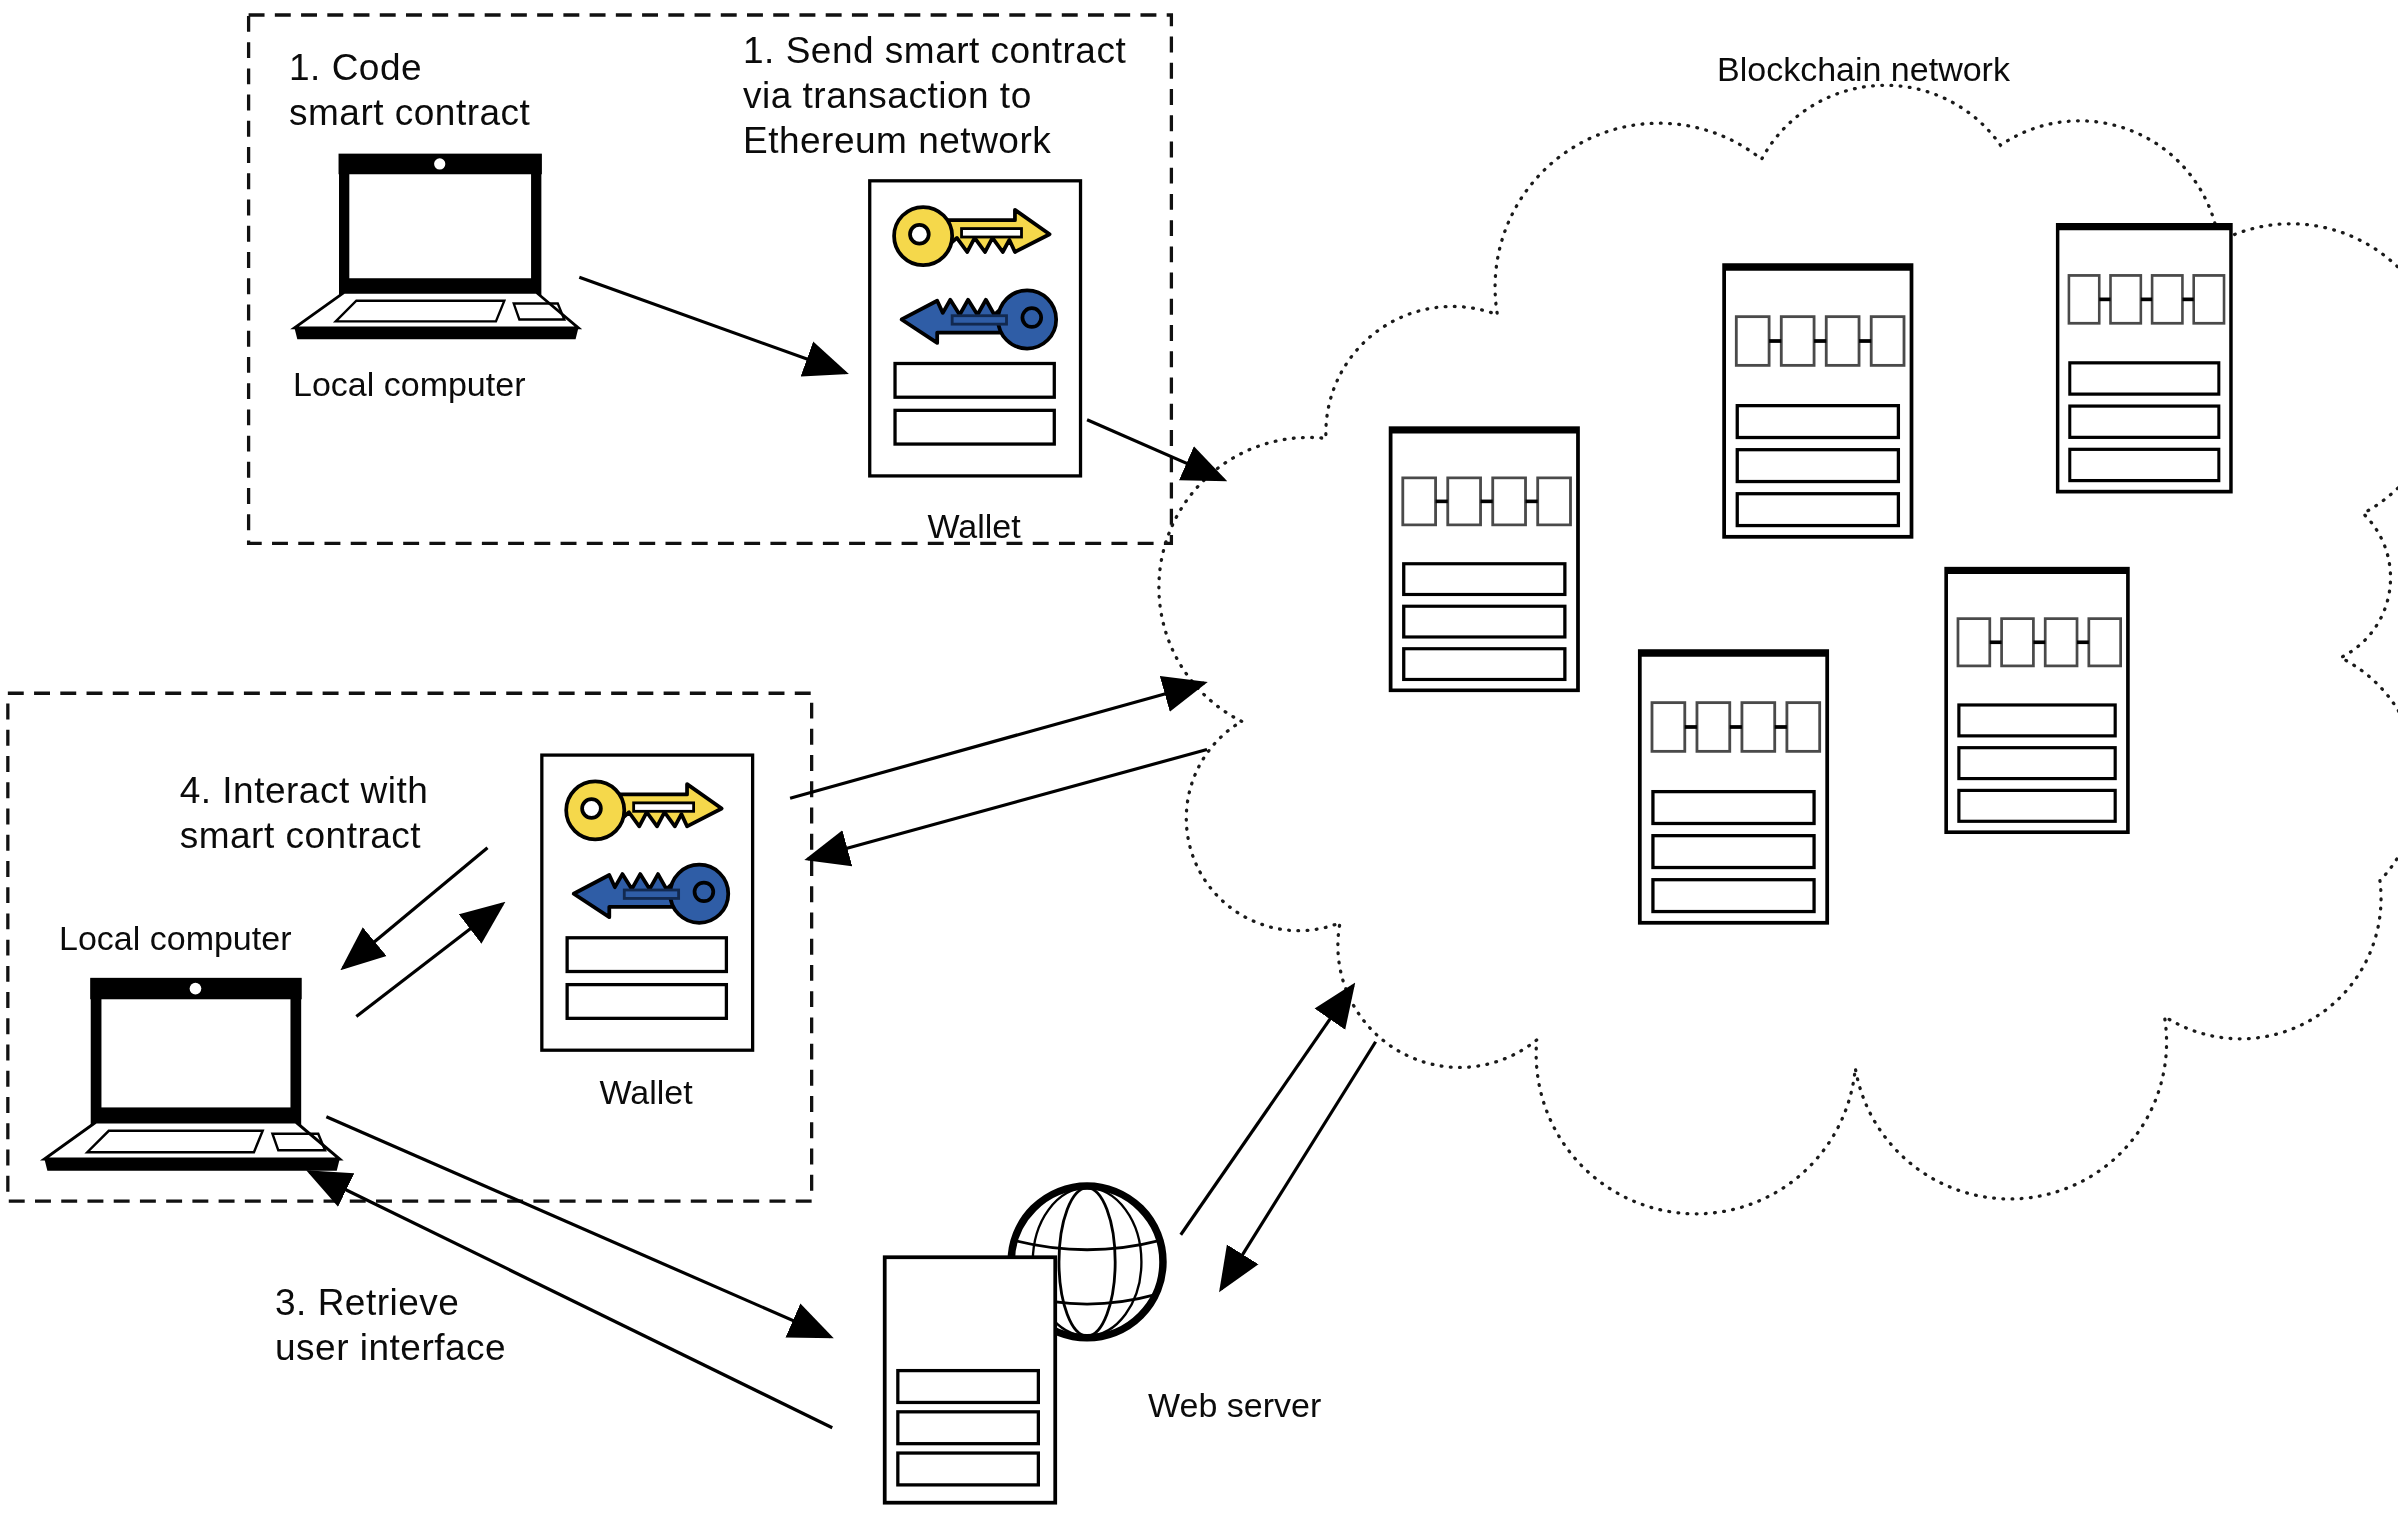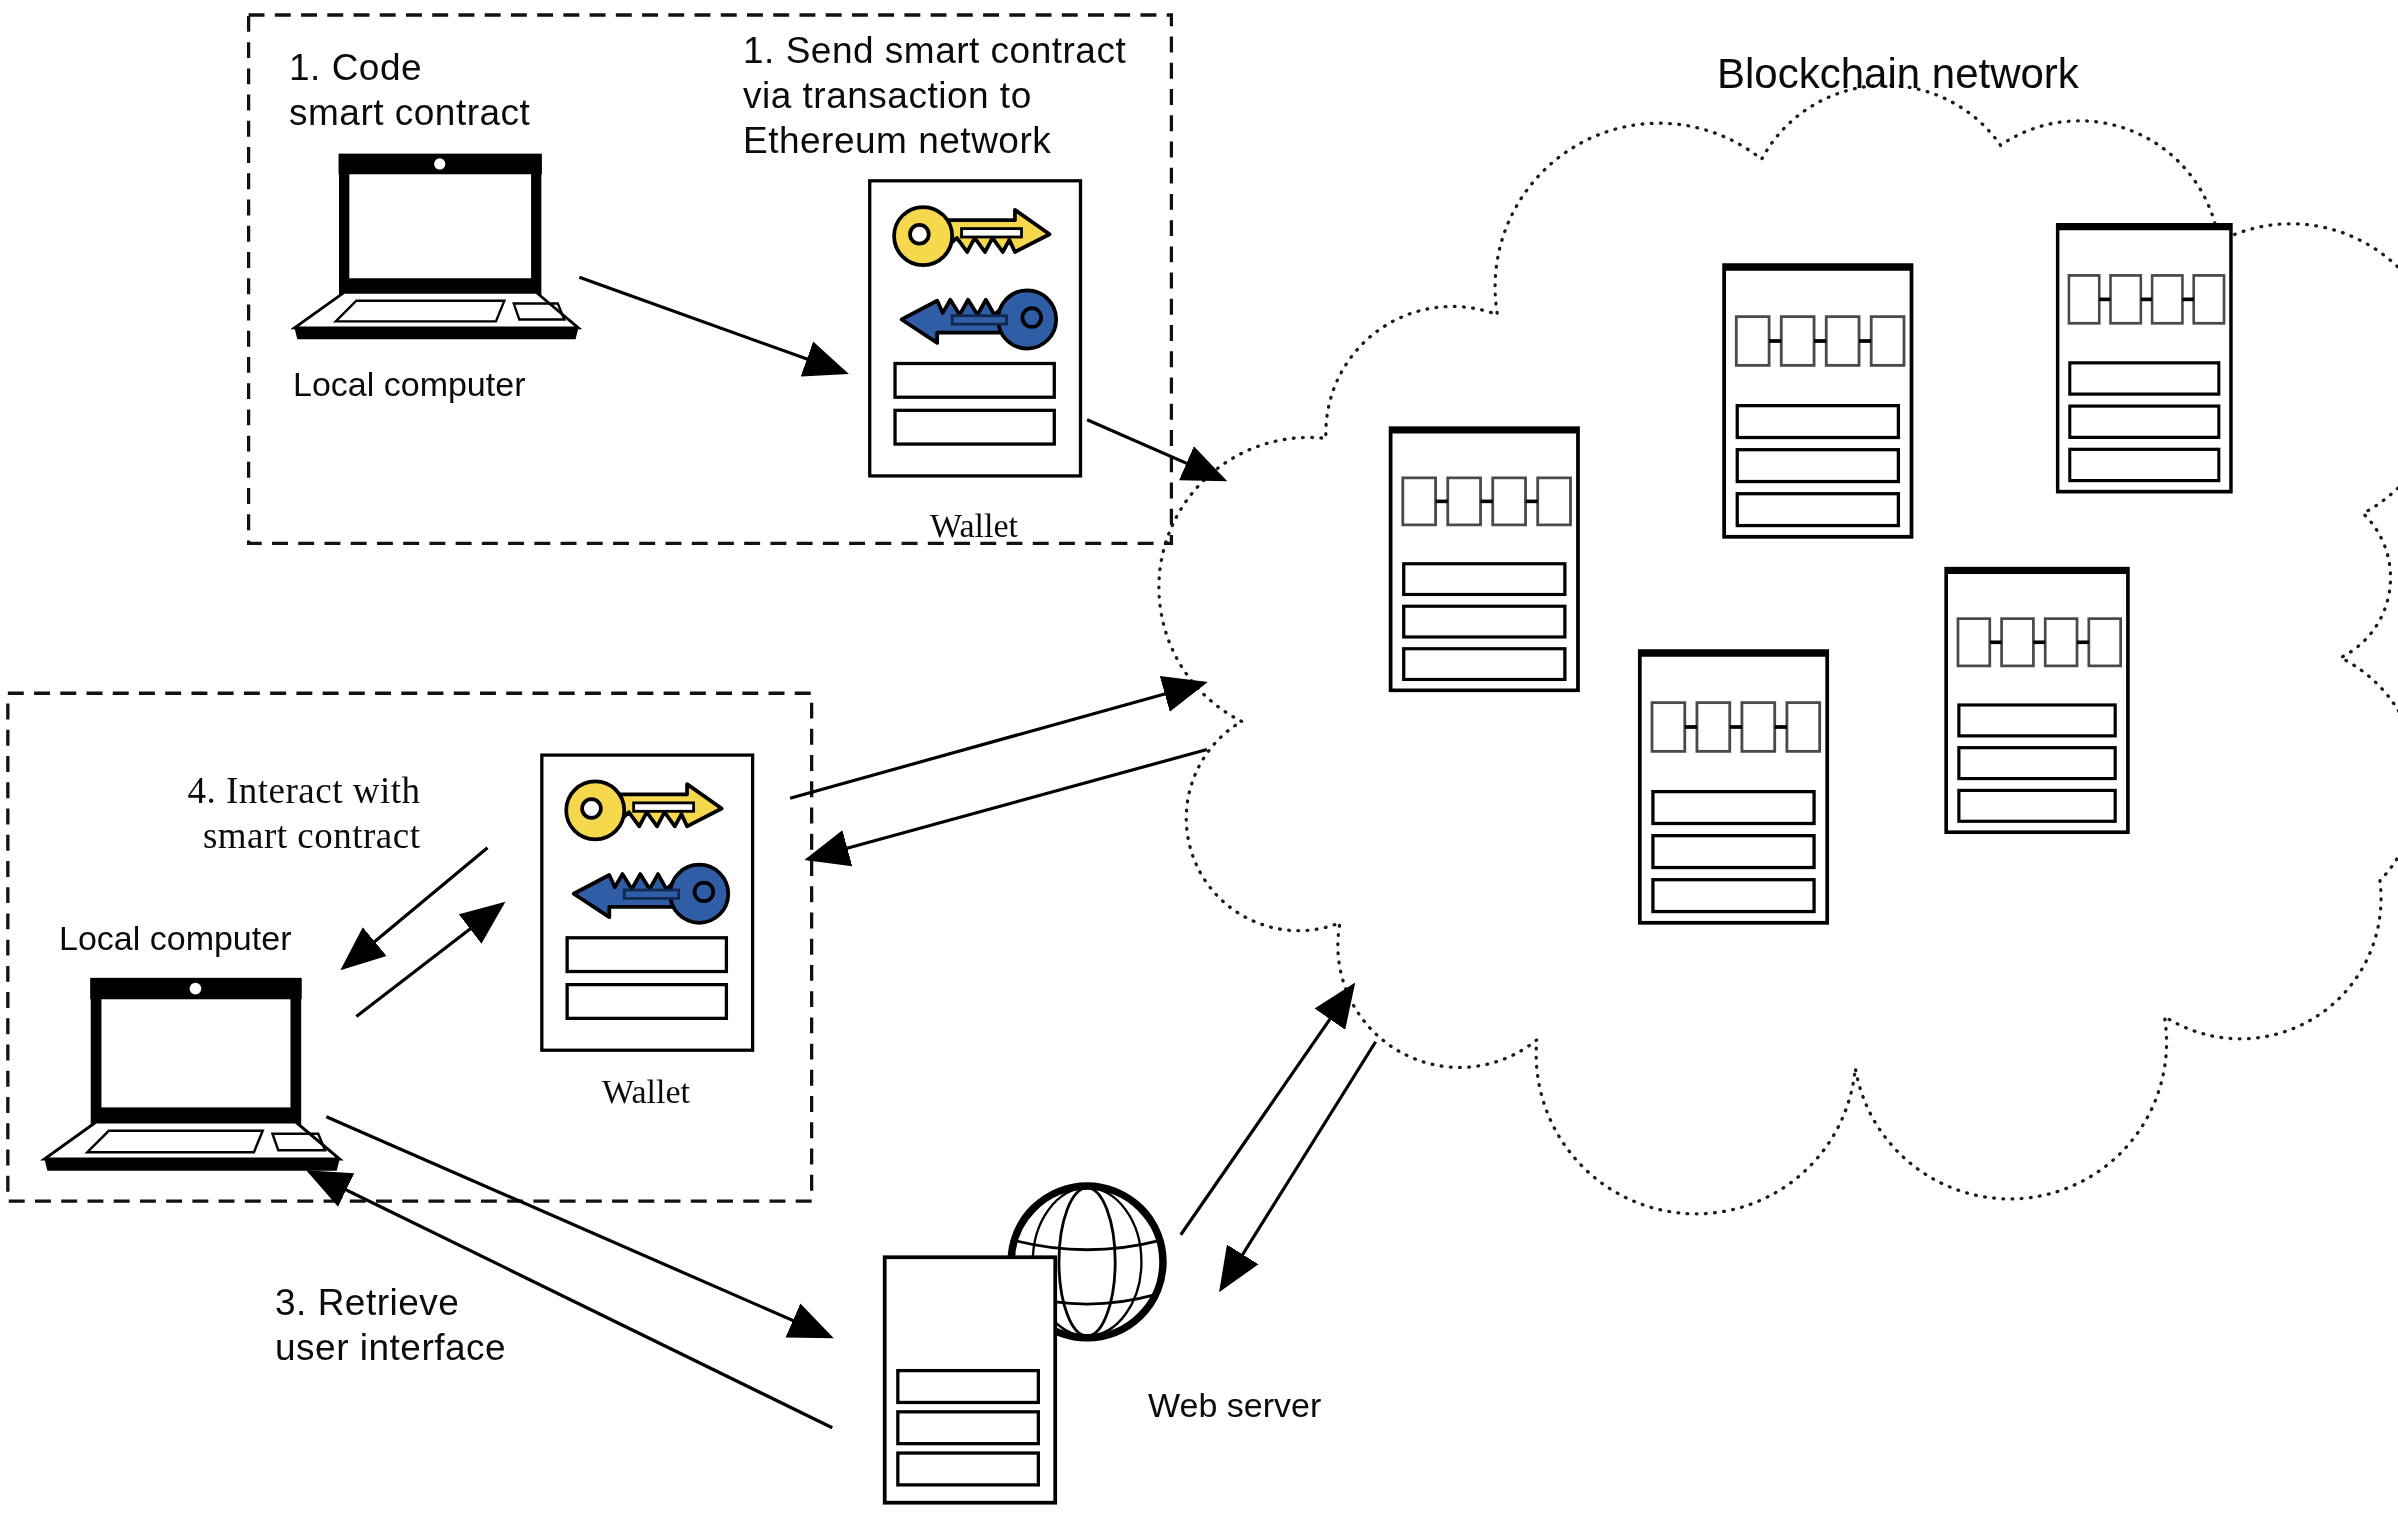--- a/index.html
+++ b/index.html
@@ -4,21 +4,21 @@
 <style>
   html,body { margin:0; padding:0; background:#ffffff; }
   .canvas {
     position:relative; width:2399px; height:1513px; background:#ffffff;
     font-family:"Liberation Sans", sans-serif; color:#000; overflow:hidden;padding-left:34px;
   }
   .canvas > svg { position:absolute; left:0; top:0; }
   .txt { position:absolute; white-space:pre-line; color:#0b0b0b; }
   .step  { font-size:37px; line-height:1.22; letter-spacing:0.5px; }
   .label { font-size:34px; line-height:1.2; }
-  .center { transform:translateX(-50%); text-align:right;font-family:Liberation Serif, serif; }
+  .center { transform:translateX(-50%); text-align:left; }
 </style>
 </head>
 <body>
 
 <div class="canvas">
 
   <svg width="2399" height="1513" viewBox="0 0 2560 1615">
     <defs>
       <marker id="ah" viewBox="0 0 12 10" refX="11" refY="5" markerWidth="14" markerHeight="12" orient="auto-start-reverse" markerUnits="strokeWidth">
         <path d="M0,0 L12,5 L0,10 Z" fill="#000"></path>
@@ -130,21 +130,21 @@
   </svg>
 
   <div class="txt step" style="left:289px; top:45px;">1. Code
 smart contract</div>
   <div class="txt step" style="left:743px; top:28px;">1.  Send smart contract
 via transaction to
 Ethereum network</div>
   <div class="txt label" style="left:293px; top:364px;">Local computer</div>
   <div class="txt label center" style="left:974px; top:506px;">Wallet</div>
 
-  <div class="txt label" style="left:1717px; top:49px; font-size:42px;">Blockchain network</div>
+  <div class="txt label" style="left:1717px; top:49px; font-size:34px;">Blockchain network</div>
 
   <div class="txt step center" style="left:304px; top:768px;">4. Interact with
 smart contract</div>
   <div class="txt label" style="left:59px; top:918px;">Local computer</div>
   <div class="txt label center" style="left:646px; top:1072px;">Wallet</div>
 
   <div class="txt step" style="left:275px; top:1280px;">3. Retrieve
 user interface</div>
   <div class="txt label" style="left:1100px; top:1385px;margin-left:48px;">Web server</div>
 

